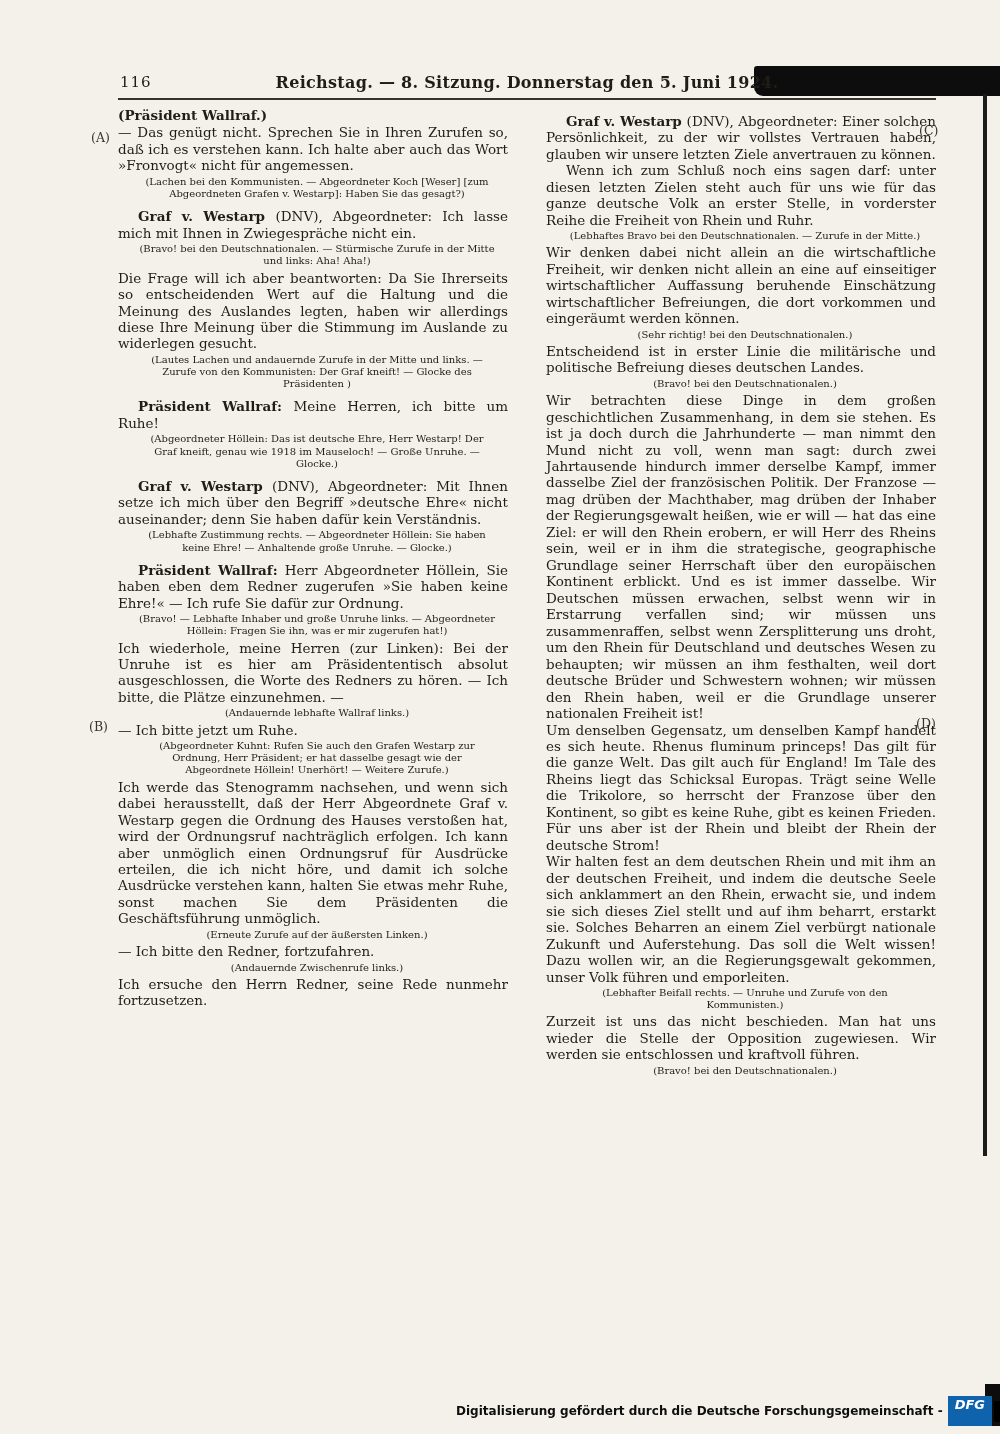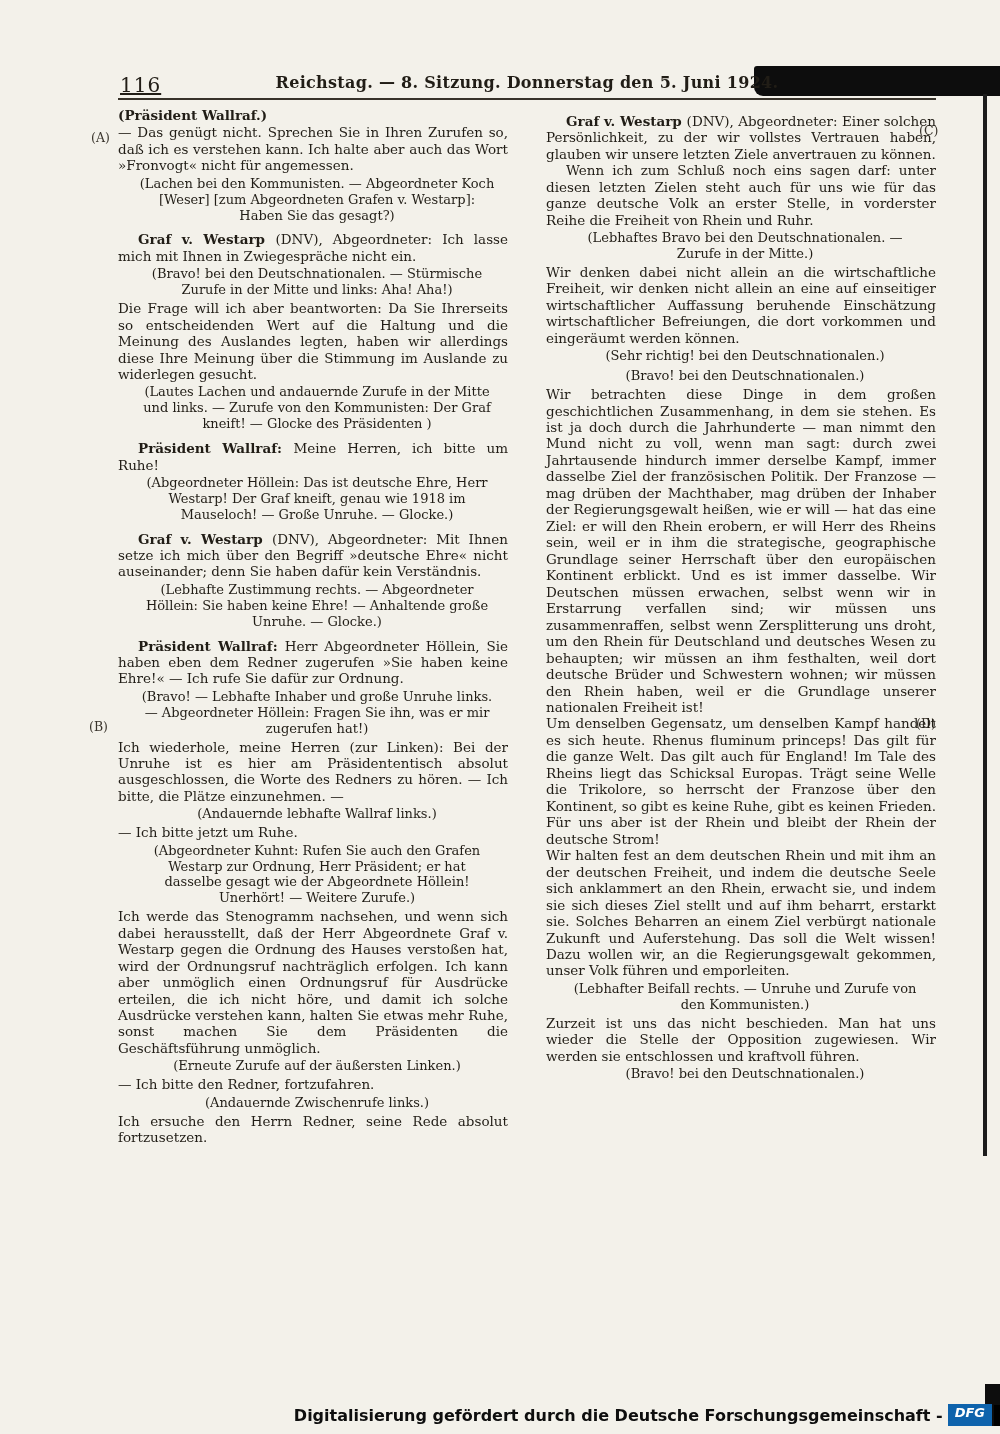--- a/index.html
+++ b/index.html
@@ -28,23 +28,22 @@
     top: 73px; left: 118px; width: 818px;
     text-align: center;
     font-weight: bold;
     font-size: 16px;
     letter-spacing: .3px;
   }
   .page-number {
     position: absolute;
     left: 2px; top: 0;
     font-weight: normal;
-    font-size: 20px;
+    font-size: 15px;
     letter-spacing: 1px;
-    text-decoration: underline;
   }
   .header-rule {
     position: absolute;
     top: 98px; left: 118px; width: 818px;
     height: 0;
     border-top: 2px solid #37322a;
   }
 
   
   .margin-label { position: absolute; font-size: 12.5px; color: #38332b; }
@@ -64,37 +63,37 @@
   .column {
     flex: 1 1 0;
     min-width: 0;
     font-size: 13.5px;
     line-height: 1.22;
   }
   .column p { margin: 0; padding: 0; }
   .block.heading { font-weight: bold; margin-bottom: 1px; }
   .block.para    { text-align: justify; }
   .block.para.indent { text-indent: 20px; }
-  .block.stage   { text-align: center; font-size: 13px; padding: 2px 12px 2px 20px; }
+  .block.stage   { text-align: center; font-size: 10px; padding: 2px 12px 2px 20px; }
   .block.speaker { text-align: justify; text-indent: 20px; margin-top: 6px; }
   .block.speaker strong { font-weight: bold; }
 
   
   .page-footer {
     position: absolute;
     right: 0; bottom: 8px;
     display: flex;
     align-items: center;
     font-family: "DejaVu Sans", sans-serif;
   }
-  .footer-text { font-size: 16px; font-weight: bold; color: #0e0e0e; }
+  .footer-text { font-size: 12px; font-weight: bold; color: #0e0e0e; }
   .footer-logo {
     display: inline-block;
     margin-left: 5px;
-    padding: 1px 7px 6px 7px;
+    padding: 1px 7px 14px 7px;
     color: #fff;
     font-weight: bold;
     font-style: italic;
     font-size: 13px;
   }
   .footer-endmark { width: 6px; height: 21px; background: #000; margin-left: 2px; }
 </style>
 </head>
 <body>
 
@@ -131,28 +130,29 @@
         <p class="block speaker"><strong>Präsident Wallraf: </strong>Herr Abgeordneter Höllein, Sie haben eben dem Redner zugerufen »Sie haben keine Ehre!« — Ich rufe Sie dafür zur Ordnung.</p>
         <p class="block stage">(Bravo! — Lebhafte Inhaber und große Unruhe links. — Abgeordneter Höllein: Fragen Sie ihn, was er mir zugerufen hat!)</p>
         <p class="block para">Ich wiederhole, meine Herren (zur Linken): Bei der Unruhe ist es hier am Präsidententisch absolut ausgeschlossen, die Worte des Redners zu hören. — Ich bitte, die Plätze einzunehmen. —</p>
         <p class="block stage">(Andauernde lebhafte Wallraf links.)</p>
         <p class="block para">— Ich bitte jetzt um Ruhe.</p>
         <p class="block stage">(Abgeordneter Kuhnt: Rufen Sie auch den Grafen Westarp zur Ordnung, Herr Präsident; er hat dasselbe gesagt wie der Abgeordnete Höllein! Unerhört! — Weitere Zurufe.)</p>
         <p class="block para">Ich werde das Stenogramm nachsehen, und wenn sich dabei herausstellt, daß der Herr Abgeordnete Graf v. Westarp gegen die Ordnung des Hauses verstoßen hat, wird der Ordnungsruf nachträglich erfolgen. Ich kann aber unmöglich einen Ordnungsruf für Ausdrücke erteilen, die ich nicht höre, und damit ich solche Ausdrücke verstehen kann, halten Sie etwas mehr Ruhe, sonst machen Sie dem Präsidenten die Geschäftsführung unmöglich.</p>
         <p class="block stage">(Erneute Zurufe auf der äußersten Linken.)</p>
         <p class="block para">— Ich bitte den Redner, fortzufahren.</p>
         <p class="block stage">(Andauernde Zwischenrufe links.)</p>
-        <p class="block para">Ich ersuche den Herrn Redner, seine Rede absolut fortzusetzen.</p>
+        <p class="block para">Ich ersuche den Herrn Redner, seine Rede nunmehr fortzusetzen.</p>
       </div>
     <div class="column" id="col-right">
         <p class="block speaker"><strong>Graf v. Westarp </strong>(DNV), Abgeordneter: Einer solchen Persönlichkeit, zu der wir vollstes Vertrauen haben, glauben wir unsere letzten Ziele anvertrauen zu können.</p>
         <p class="block para indent">Wenn ich zum Schluß noch eins sagen darf: unter diesen letzten Zielen steht auch für uns wie für das ganze deutsche Volk an erster Stelle, in vorderster Reihe die Freiheit von Rhein und Ruhr.</p>
         <p class="block stage">(Lebhaftes Bravo bei den Deutschnationalen. — Zurufe in der Mitte.)</p>
         <p class="block para">Wir denken dabei nicht allein an die wirtschaftliche Freiheit, wir denken nicht allein an eine auf einseitiger wirtschaftlicher Auffassung beruhende Einschätzung wirtschaftlicher Befreiungen, die dort vorkommen und eingeräumt werden können.</p>
         <p class="block stage">(Sehr richtig! bei den Deutschnationalen.)</p>
+        <p class="block para">Entscheidend ist in erster Linie die militärische und politische Befreiung dieses deutschen Landes.</p>
         <p class="block stage">(Bravo! bei den Deutschnationalen.)</p>
         <p class="block para">Wir betrachten diese Dinge in dem großen geschichtlichen Zusammenhang, in dem sie stehen. Es ist ja doch durch die Jahrhunderte — man nimmt den Mund nicht zu voll, wenn man sagt: durch zwei Jahrtausende hindurch immer derselbe Kampf, immer dasselbe Ziel der französischen Politik. Der Franzose — mag drüben der Machthaber, mag drüben der Inhaber der Regierungsgewalt heißen, wie er will — hat das eine Ziel: er will den Rhein erobern, er will Herr des Rheins sein, weil er in ihm die strategische, geographische Grundlage seiner Herrschaft über den europäischen Kontinent erblickt. Und es ist immer dasselbe. Wir Deutschen müssen erwachen, selbst wenn wir in Erstarrung verfallen sind; wir müssen uns zusammenraffen, selbst wenn Zersplitterung uns droht, um den Rhein für Deutschland und deutsches Wesen zu behaupten; wir müssen an ihm festhalten, weil dort deutsche Brüder und Schwestern wohnen; wir müssen den Rhein haben, weil er die Grundlage unserer nationalen Freiheit ist!</p>
         <p class="block para">Um denselben Gegensatz, um denselben Kampf handelt es sich heute. Rhenus fluminum princeps! Das gilt für die ganze Welt. Das gilt auch für England! Im Tale des Rheins liegt das Schicksal Europas. Trägt seine Welle die Trikolore, so herrscht der Franzose über den Kontinent, so gibt es keine Ruhe, gibt es keinen Frieden. Für uns aber ist der Rhein und bleibt der Rhein der deutsche Strom!</p>
         <p class="block para">Wir halten fest an dem deutschen Rhein und mit ihm an der deutschen Freiheit, und indem die deutsche Seele sich anklammert an den Rhein, erwacht sie, und indem sie sich dieses Ziel stellt und auf ihm beharrt, erstarkt sie. Solches Beharren an einem Ziel verbürgt nationale Zukunft und Auferstehung. Das soll die Welt wissen! Dazu wollen wir, an die Regierungsgewalt gekommen, unser Volk führen und emporleiten.</p>
         <p class="block stage">(Lebhafter Beifall rechts. — Unruhe und Zurufe von den Kommunisten.)</p>
         <p class="block para">Zurzeit ist uns das nicht beschieden. Man hat uns wieder die Stelle der Opposition zugewiesen. Wir werden sie entschlossen und kraftvoll führen.</p>
         <p class="block stage">(Bravo! bei den Deutschnationalen.)</p>
       </div>
   </div>
 

